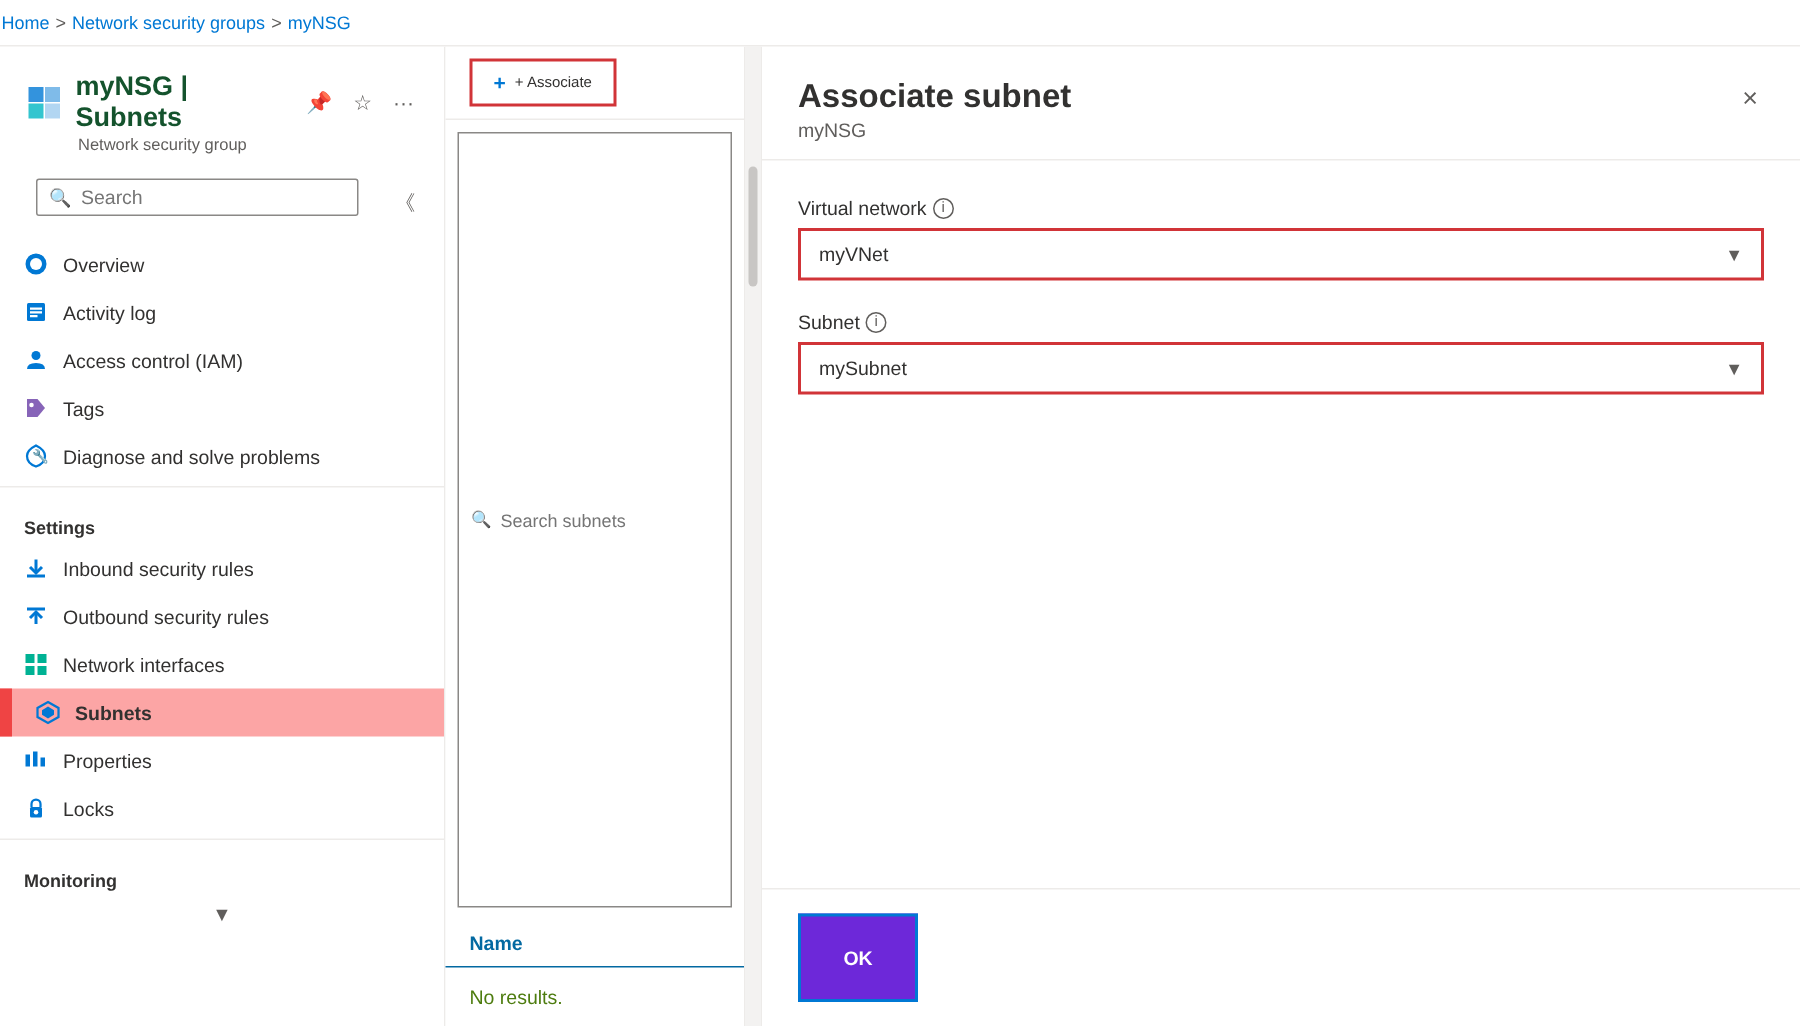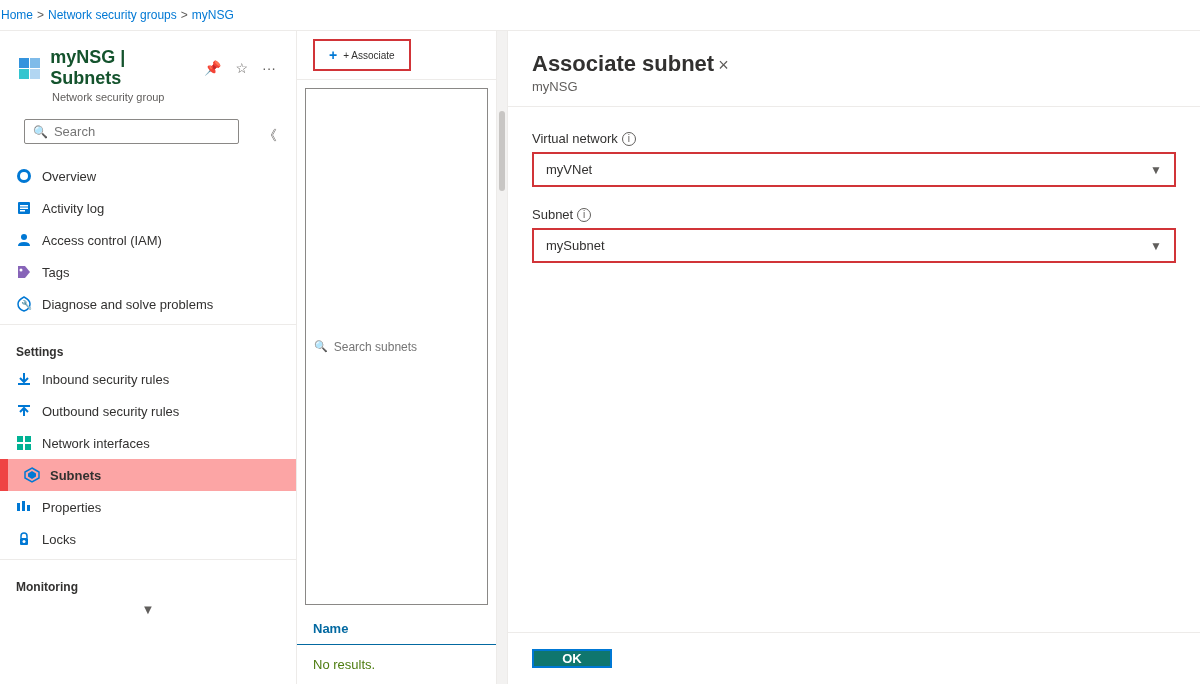--- a/index.html
+++ b/index.html
@@ -86,21 +86,21 @@
     }
     .content-search input { border: none; outline: none; font-size: 13px; flex: 1; }
     .table-header { padding: 8px 16px; font-weight: 600; font-size: 13px; color: #0369a1; border-bottom: 1px solid #0369a1; }
     .no-results { padding: 12px 16px; color: #4d7c0f; font-size: 13px; }
 
     
     .side-panel {
       width: 700px; background: #fff; border-left: 1px solid #edebe9; display: flex; flex-direction: column; overflow: hidden;
     }
     .panel-header {
-      display: flex; align-items: flex-start; padding: 20px 24px 12px 24px; border-bottom: 1px solid #edebe9;
+      display: flex; align-items: flex-start; justify-content: space-between; padding: 20px 24px 12px 24px; border-bottom: 1px solid #edebe9;
     }
     .panel-title-section h2 {
       font-size: 22px; font-weight: 600; color: #323130; margin-bottom: 2px;
     }
     .panel-subtitle { font-size: 13px; color: #605e5c; }
     .panel-close {
       background: none; border: none; cursor: pointer; font-size: 18px; color: #605e5c; padding: 4px;
     }
     .panel-body {
       flex: 1; padding: 24px; overflow-y: auto;
@@ -114,21 +114,21 @@
     }
     .dropdown {
       display: flex; align-items: center; justify-content: space-between; border: 2px solid #d13438; padding: 8px 12px; cursor: pointer; background: #fff; font-size: 13px; color: #323130;
     }
     .dropdown-chevron { color: #605e5c; font-size: 12px; }
 
     .panel-footer {
       padding: 16px 24px; border-top: 1px solid #edebe9; display: flex; align-items: center; gap: 8px;
     }
     .ok-btn {
-      padding: 0 24px; background: #0f766e; color: #fff; border: 2px solid #0078d4; cursor: pointer; font-size: 13px; font-weight: 600; min-width: 80px;
+      padding: 20px 24px; background: #6d28d9; color: #fff; border: 2px solid #0078d4; cursor: pointer; font-size: 13px; font-weight: 600; min-width: 80px;
     }
 
     
     .icon-blue { color: #0078d4; }
 
     
     .nav-item.active {
       background: #fca5a5;
       border-left: 8px solid #ef4444;
       align-items: center;

